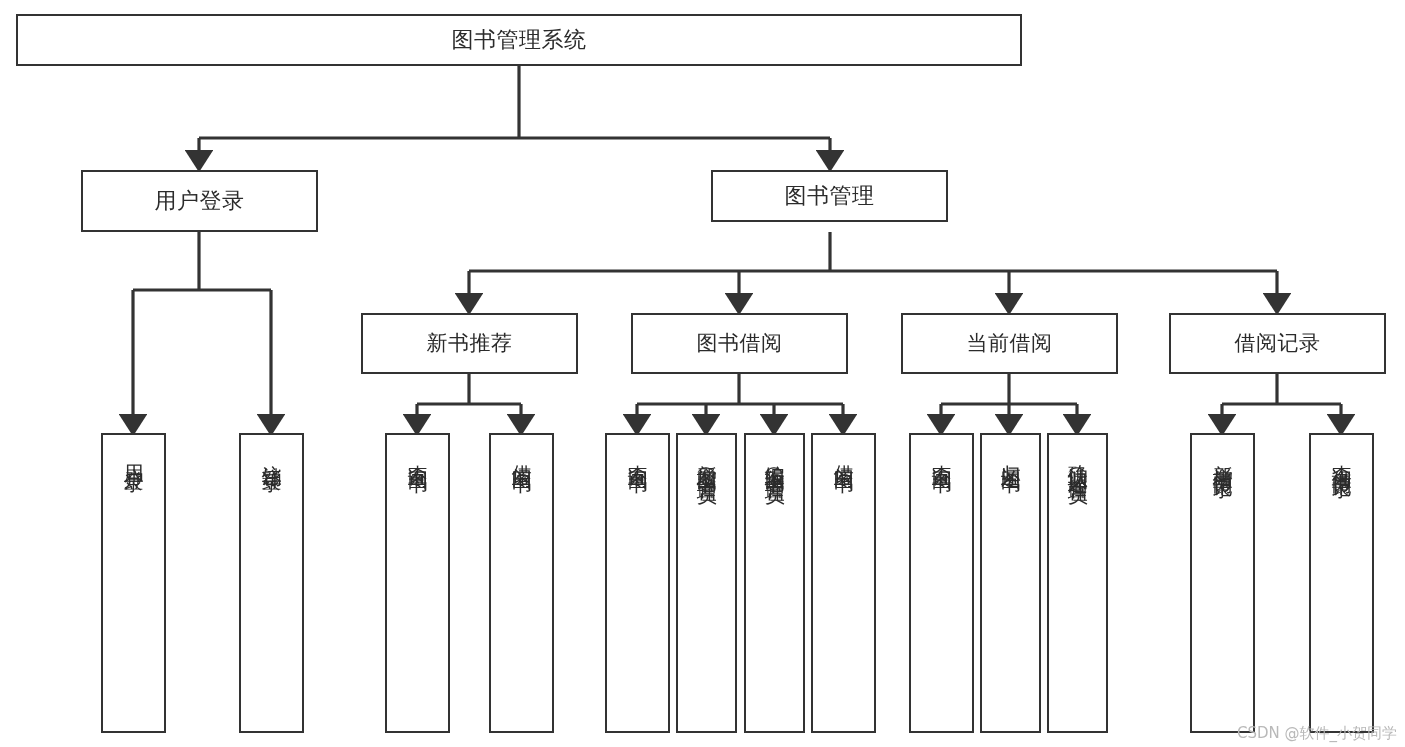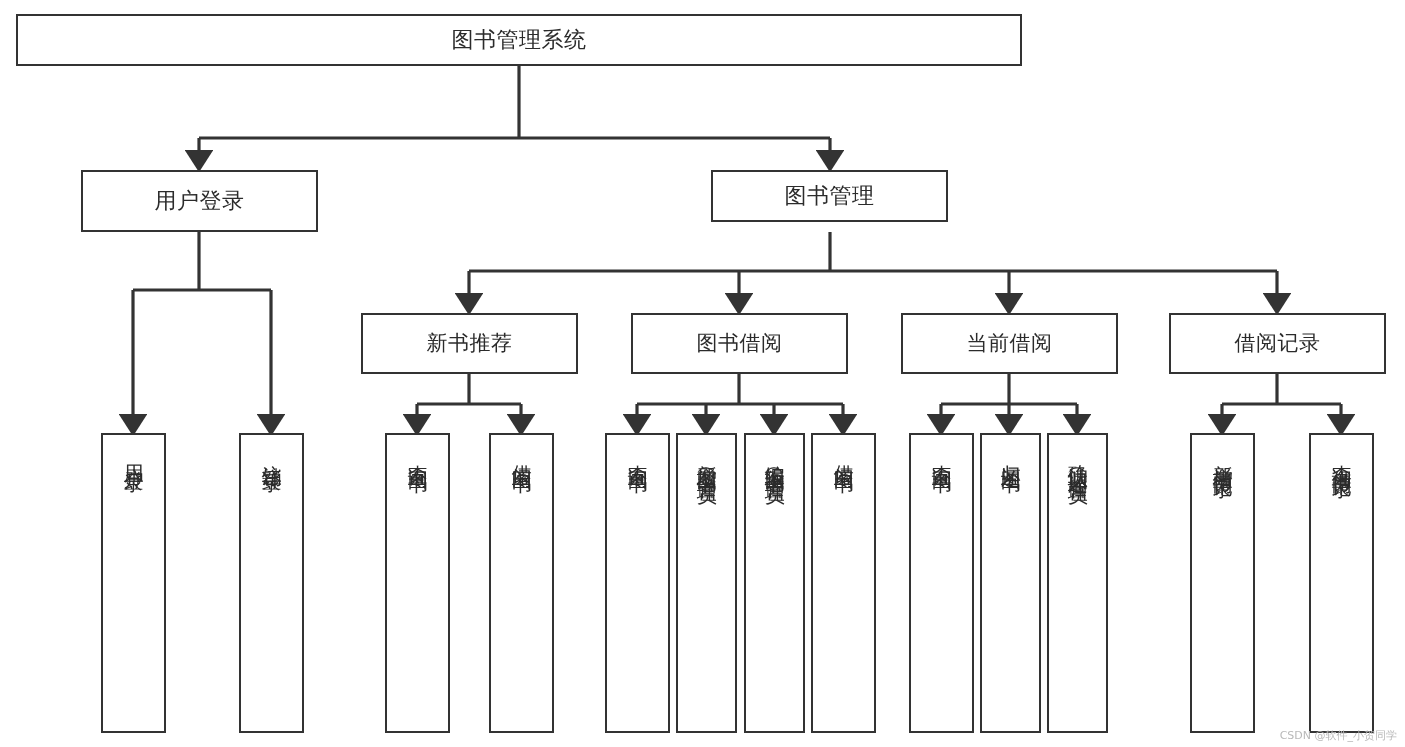--- a/index.html
+++ b/index.html
@@ -55,21 +55,21 @@
     justify-content: center;
     padding-top: 14px;
   }
   .node.level-0 .node-label { font-size: 22px; }
   .node.level-1 .node-label { font-size: 22px; }
   .node.level-2 .node-label { font-size: 21px; }
   #watermark {
     position: absolute;
     right: 8px;
     bottom: 4px;
-    font-size: 11px;
+    font-size: 15px;
     color: #b9b9b9;
     white-space: nowrap;
     z-index: 5;
     font-family: "DejaVu Sans", "Liberation Sans", sans-serif;
   }
 </style>
 </head>
 <body>
 
 <div id="diagram-root">

